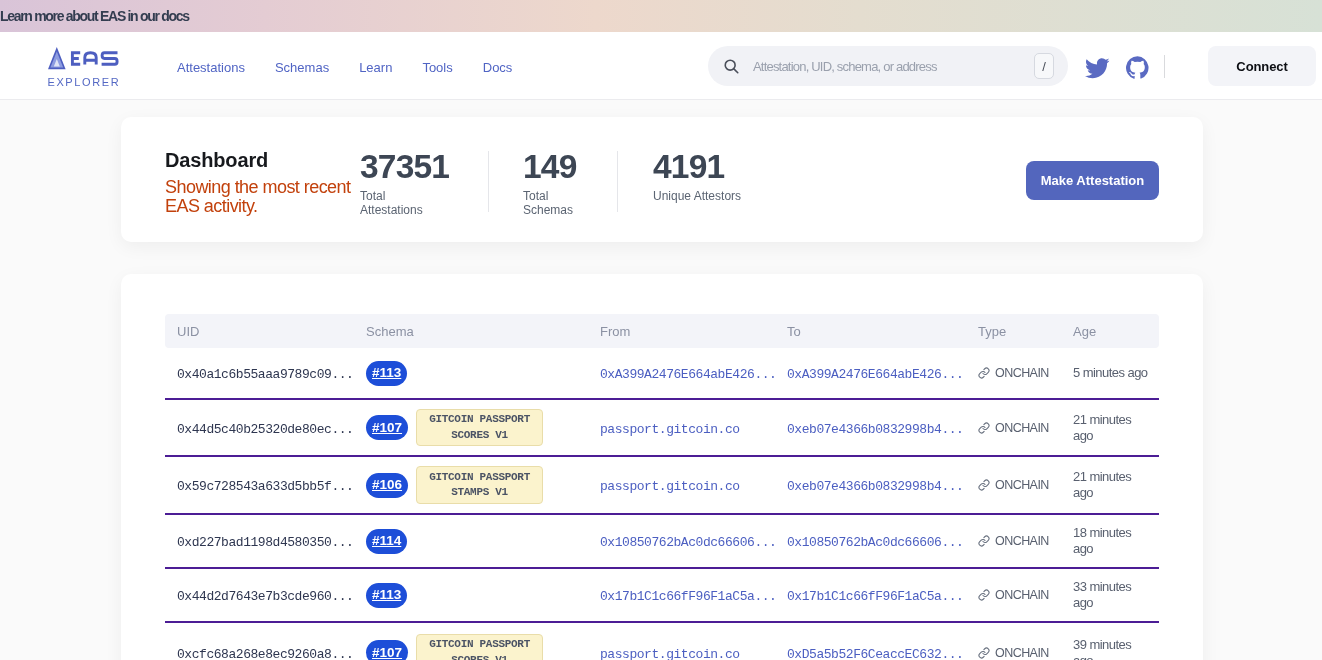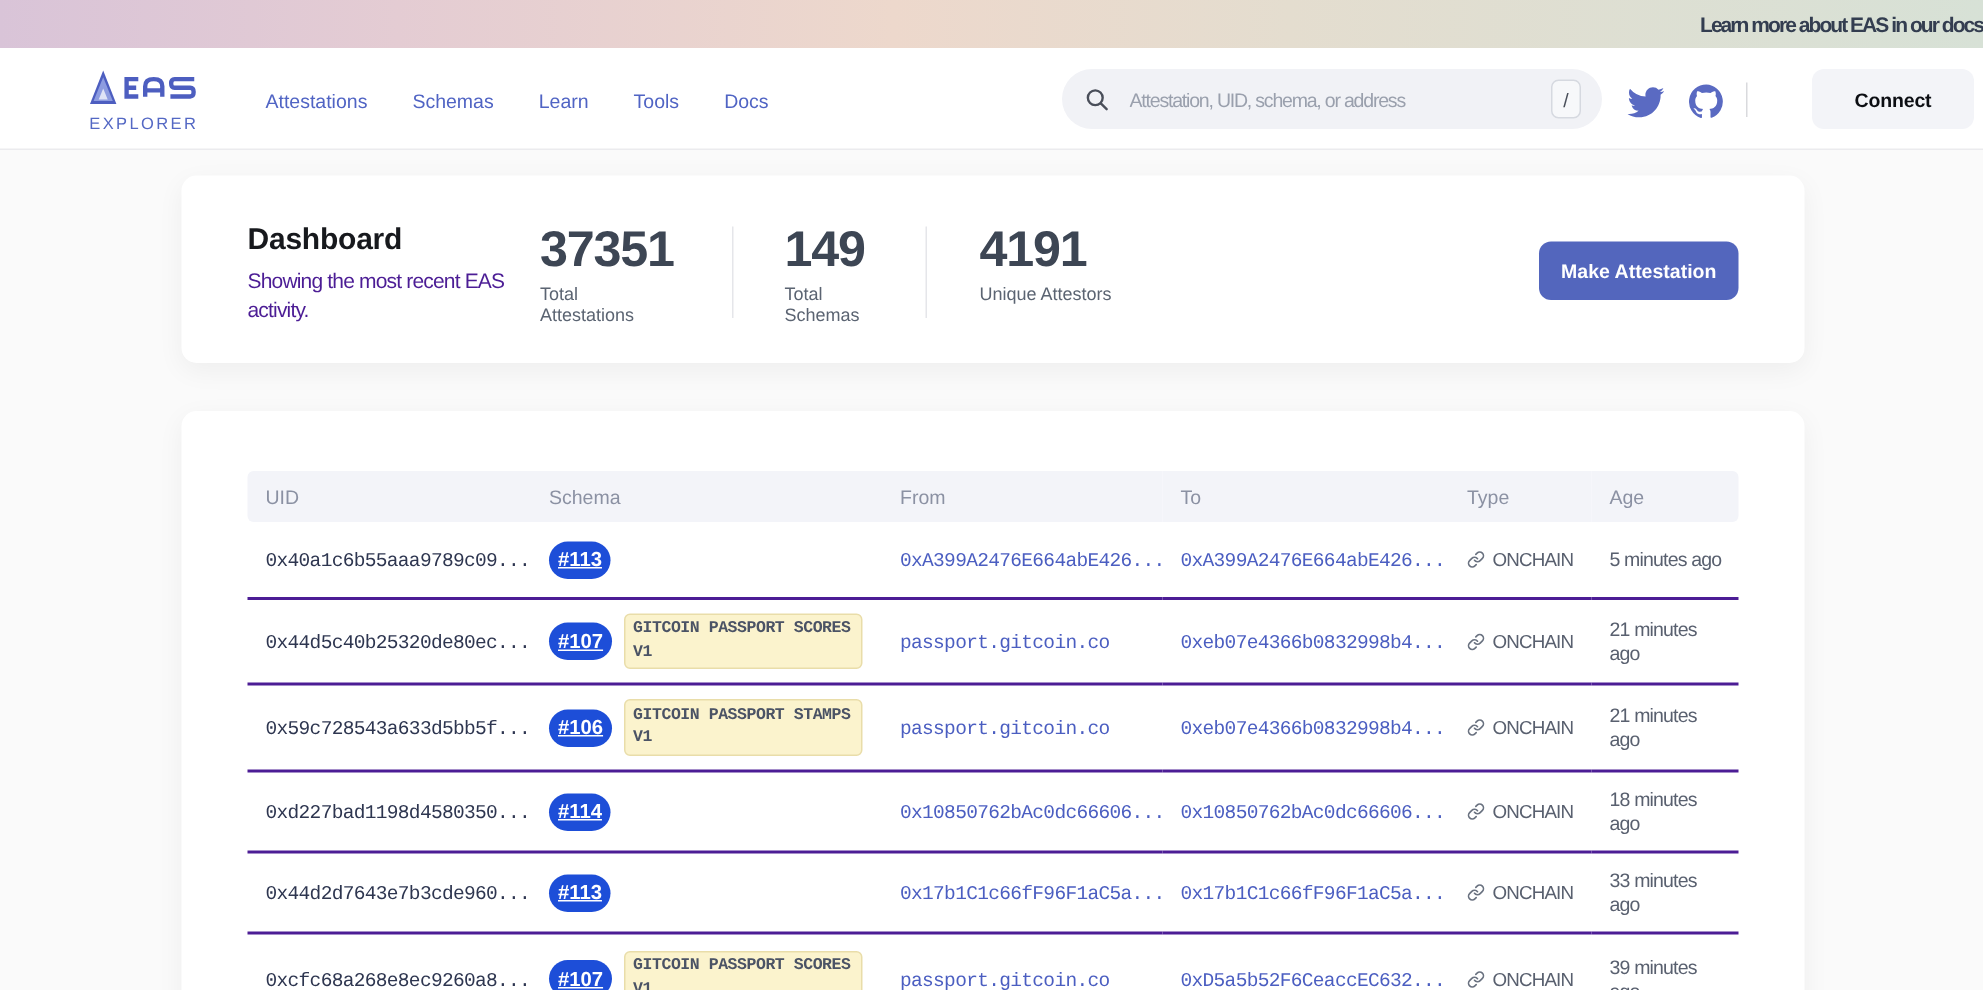--- a/index.html
+++ b/index.html
@@ -1,40 +1,40 @@
 <!DOCTYPE html>
 <html><head>
 <meta charset="utf-8">
 <style>
 * { margin:0; padding:0; box-sizing:border-box; }
 html,body { width:1322px; height:660px; overflow:hidden; }
 body { font-family:"Liberation Sans", sans-serif; background:#fafafa; position:relative; }
-.banner { height:32px; background:linear-gradient(90deg,#d9c4d8 0%, #e4ccd3 20%, #edd8cc 45%, #e4ddcf 65%, #d7e1d6 100%); display:flex; align-items:center; justify-content:flex-end; }
+.banner { height:32px; background:linear-gradient(90deg,#d9c4d8 0%, #e4ccd3 20%, #edd8cc 45%, #e4ddcf 65%, #d7e1d6 100%); display:flex; align-items:center; justify-content:flex-start; }
 .banner span { font-size:14px; font-weight:bold; letter-spacing:-1.3px; color:#333d50; }
 .header { height:68px; background:#fff; border-bottom:1px solid #ebebee; position:relative; }
 
-.logo { position:absolute; left:60px; top:13px; }
+.logo { position:absolute; left:48px; top:13px; }
 .logo svg { display:block; }
 
 .nav { position:absolute; left:177px; top:0; height:68px; display:flex; align-items:center; gap:30px; padding-top:2.5px; }
 .nav a { color:#5064c4; font-size:13px; text-decoration:none; }
 
 .search { position:absolute; left:708px; top:14px; width:360px; height:40px; background:#f1f2f6; border-radius:20px; display:flex; align-items:center; }
 .search .mag { margin-left:16px; flex:none; }
 .search .ph { margin-left:14px; font-size:13px; letter-spacing:-0.8px; color:#9aa0ad; flex:1; white-space:nowrap; overflow:hidden; }
 .search .slash { margin-right:14px; flex:none; width:20px; height:26px; border:1px solid #d6d9e0; border-radius:5px; display:flex; align-items:center; justify-content:center; font-size:13px; color:#4a4f5a; background:#f7f8fa; }
 .soc { position:absolute; }
 .divider { position:absolute; left:1164px; top:23px; width:1px; height:23px; background:#d9dadd; }
 .connect { position:absolute; left:1208px; top:14px; width:108px; height:40px; background:#f3f4f8; border-radius:8px; display:flex; align-items:center; justify-content:center; font-size:13px; letter-spacing:-0.1px; font-weight:bold; color:#0c0e13; }
 
 .card { position:absolute; left:121px; width:1082px; background:#fff; border-radius:10px; box-shadow:0 5px 18px rgba(0,0,0,0.05); }
 .card1 { top:117px; height:125px; }
 .card2 { top:274px; height:500px; }
 .dash-title { position:absolute; left:44px; top:31px; font-size:20px; line-height:24px; letter-spacing:-0.15px; font-weight:bold; color:#17191d; }
-.dash-sub { position:absolute; left:44px; top:61px; width:190px; font-size:14px; line-height:19px; letter-spacing:-0.55px; color:#4c1d95; }
+.dash-sub { position:absolute; left:44px; top:61px; width:190px; font-size:18px; line-height:19px; letter-spacing:-0.55px; color:#c2410c; }
 .stat { position:absolute; top:37px; }
 .stat .num { font-size:33.5px; line-height:26px; font-weight:bold; color:#3d4654; letter-spacing:-0.8px; }
 .stat .lbl { margin-top:10px; font-size:12px; line-height:13.5px; color:#5b6472; }
 .s1 { left:239px; }
 .s2 { left:402px; }
 .s3 { left:532px; }
 .vdiv { position:absolute; top:34px; width:1px; height:61px; background:#e5e6ea; }
 .vd1 { left:367px; }
 .vd2 { left:496px; }
 .makebtn { position:absolute; left:905px; top:44px; width:133px; height:39px; background:#5366bd; border-radius:8px; display:flex; align-items:center; justify-content:center; color:#fff; font-weight:bold; font-size:13px; }
@@ -53,21 +53,21 @@
 .uid { color:#2e3650; }
 .addr { color:#4b5ec1; }
 .c-uid { width:189px; }
 .c-schema { width:234px; }
 .c-from { width:187px; }
 .c-to { width:191px; }
 .c-type { width:95px; }
 .c-age { width:98px; }
 .schemacell { display:flex; align-items:center; }
 .badge { flex:none; background:#1d4ed8; color:#fff; font-weight:bold; font-size:13.5px; line-height:16px; padding:4.5px 6px; border-radius:13px;text-decoration:underline; }
-.ytag { margin-left:8px; background:#fbf3cd; border:1px solid #e9dda9; border-radius:4px; padding:2.5px 5px; font-family:"Liberation Mono", monospace; font-weight:bold; font-size:11px; letter-spacing:-0.3px; line-height:15.3px; color:#4b5365; width:159px; }
+.ytag { margin-left:8px; background:#fbf3cd; border:1px solid #e9dda9; border-radius:4px; padding:2.5px 5px; font-family:"Liberation Mono", monospace; font-weight:bold; font-size:11px; letter-spacing:-0.3px; line-height:15.3px; color:#4b5365; width:127px;text-align:center; }
 .typecell { display:flex; align-items:center; color:#59606f; font-size:12.5px; letter-spacing:-0.55px; }
 .typecell svg { margin-right:5px; }
 .age { color:#59606f; font-size:13px; letter-spacing:-0.55px; line-height:16px; width:76px; }
 </style>
 </head>
 <body>
 <div class="banner">
     <span>Learn more about EAS in our docs</span>
   </div>
 <div class="header">

